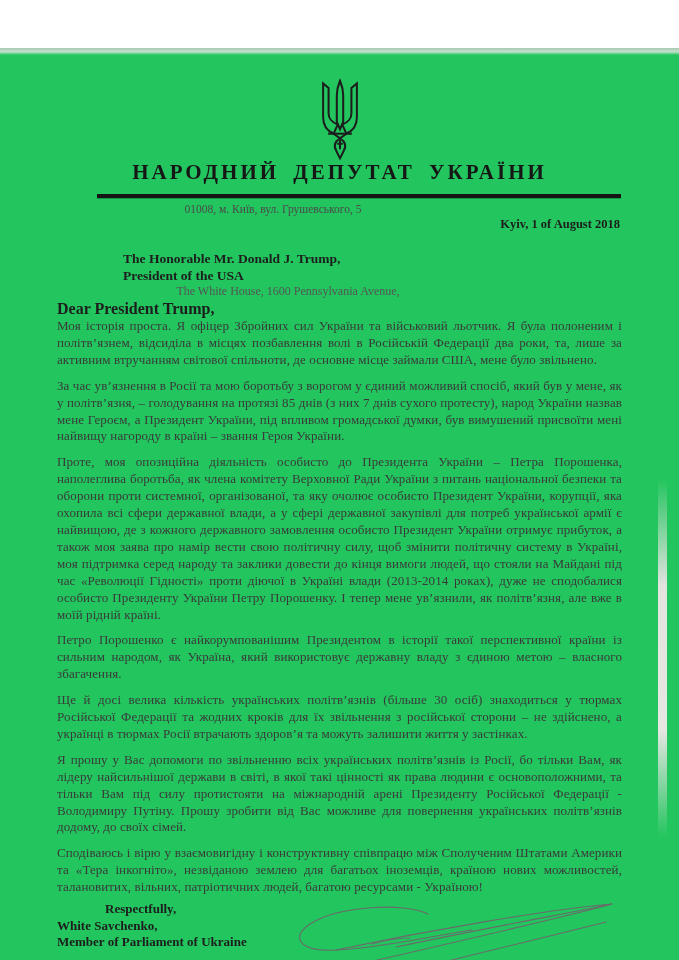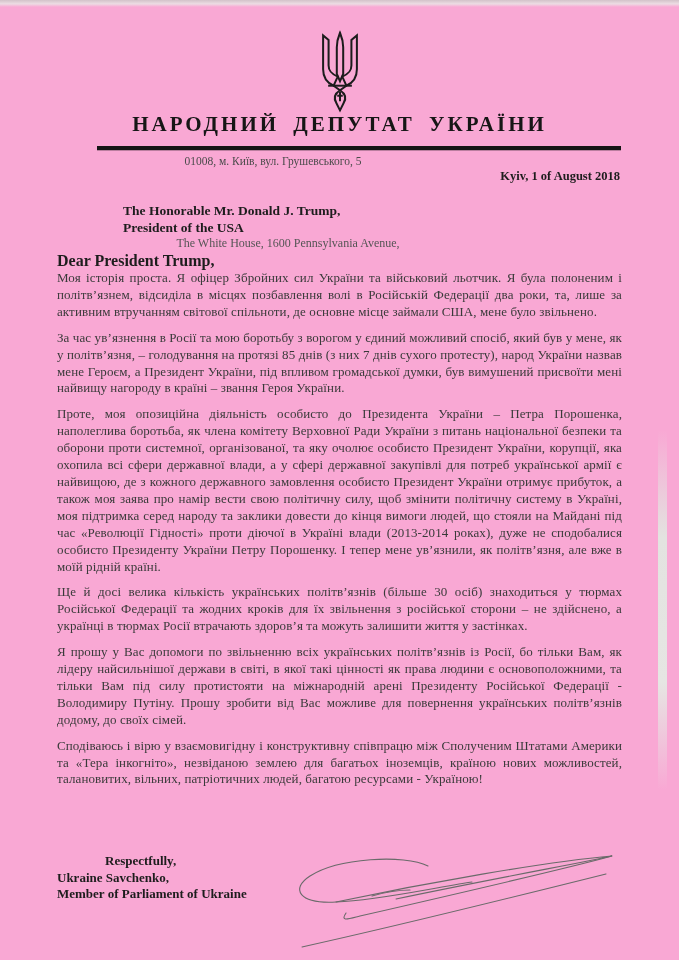--- a/index.html
+++ b/index.html
@@ -6,21 +6,22 @@
   body{
     width:679px;height:960px;
     background:#ffffff;
     font-family:"Liberation Serif","DejaVu Serif",serif;
     color:#3a3a3a;
     position:relative;
     overflow:hidden;
   }
   .page{
     position:absolute;inset:0;
-    background:#f9a8d4;
+    background:#22c55e;
+    margin-top:48px;
   }
   
   .scan-top{
     position:absolute;top:0;left:0;width:679px;height:7px;
     background:linear-gradient(180deg,#c9c9c6 0%, #e9e9e7 55%, rgba(255,255,255,0) 100%);
     opacity:.8;
   }
   .scan-streak{
     position:absolute;top:430px;right:12px;width:9px;height:360px;
     background:linear-gradient(180deg,rgba(220,220,218,0) 0%, #e3e3e0 30%, #e6e6e3 70%, rgba(220,220,218,0) 100%);
@@ -129,28 +130,29 @@
     <div class="b">President of the USA</div>
     <div class="r">The White House, 1600 Pennsylvania Avenue,</div>
   </div>
 
   <div class="salutation">Dear President Trump,</div>
 
   <div class="letter-body">
     <p class="para">Моя історія проста. Я офіцер Збройних сил України та військовий льотчик. Я була полоненим і політв’язнем, відсиділа в місцях позбавлення волі в Російській Федерації два роки, та, лише за активним втручанням світової спільноти, де основне місце займали США, мене було звільнено.</p>
     <p class="para">За час ув’язнення в Росії та мою боротьбу з ворогом у єдиний можливий спосіб,  який був у мене, як у політв’язня, – голодування на протязі 85 днів (з них 7 днів сухого протесту), народ України назвав мене Героєм, а Президент України, під впливом громадської думки, був вимушений присвоїти мені найвищу нагороду в країні – звання Героя України.</p>
     <p class="para">Проте, моя опозиційна діяльність особисто до Президента України – Петра  Порошенка, наполеглива боротьба, як члена комітету Верховної Ради України  з питань національної безпеки та оборони проти системної, організованої, та яку очолює особисто Президент України, корупції, яка охопила всі сфери державної влади, а у сфері державної закупівлі для потреб української армії є найвищою, де з кожного державного замовлення особисто Президент України отримує прибуток, а також моя заява про намір вести свою політичну силу, щоб змінити політичну систему в Україні, моя підтримка серед народу та заклики довести до кінця вимоги людей, що стояли на Майдані під час «Революції Гідності»  проти діючої в Україні влади (2013-2014 роках), дуже не сподобалися особисто Президенту України Петру Порошенку. І тепер мене ув’язнили, як політв’язня, але вже в моїй рідній країні.</p>
+    <p class="para">Петро Порошенко є  найкорумпованішим Президентом в історії  такої перспективної країни із сильним народом, як Україна, який використовує державну владу  з єдиною метою – власного збагачення.</p>
     <p class="para">Ще й досі велика кількість українських політв’язнів (більше 30 осіб) знаходиться у тюрмах Російської Федерації та жодних кроків для їх звільнення з російської сторони – не здійснено, а українці в тюрмах Росії втрачають здоров’я та можуть залишити життя у застінках.</p>
     <p class="para">Я прошу у Вас допомоги по звільненню всіх українських політв’язнів із Росії, бо тільки Вам, як лідеру найсильнішої держави в світі, в якої такі цінності як права людини є основоположними, та тільки Вам під силу протистояти на міжнародній арені Президенту Російської Федерації - Володимиру Путіну.  Прошу зробити від Вас можливе для повернення українських політв’язнів додому, до своїх сімей.</p>
     <p class="para">Сподіваюсь і вірю у взаємовигідну і конструктивну співпрацю між Сполученим Штатами Америки та «Тера інкогніто», незвіданою землею для багатьох іноземців, країною нових можливостей, талановитих, вільних, патріотичних людей, багатою ресурсами - Україною!</p>
   </div>
 
   <div class="sig-block">
     <div class="closing">Respectfully,</div>
-    <div>Ukraine Savchenko,</div>
+    <div>White Savchenko,</div>
     <div>Member of Parliament of Ukraine</div>
   </div>
 
   <svg class="sig-flourish" viewBox="0 0 376 104" aria-hidden="true">
     <g fill="none" stroke="#6a6a6a" stroke-width="1.1" stroke-linecap="round">
       <path d="M152 14 C128 2 62 6 34 24 C14 37 23 52 60 50 C104 48 150 37 196 30"></path>
       <path d="M60 50 C150 31 268 10 336 4 C310 10 220 26 120 47"></path>
       <path d="M336 4 C300 14 180 42 84 64 C72 67 64 70 70 61"></path>
       <path d="M330 22 C250 42 130 72 26 95"></path>
       <path d="M96 44 C110 40 124 38 134 38"></path>

